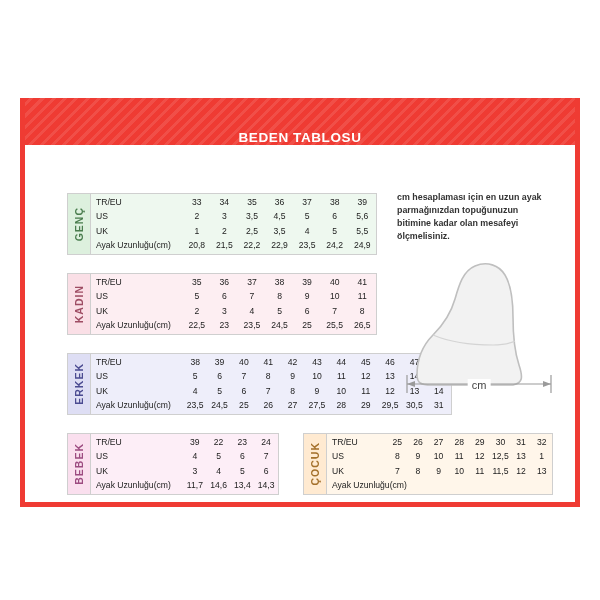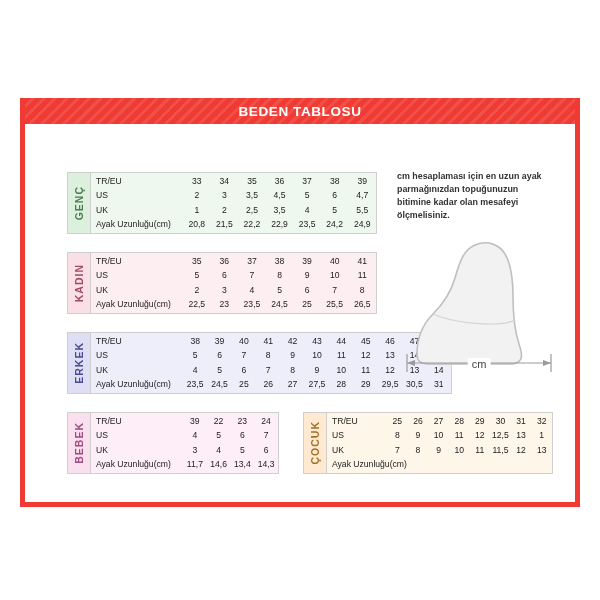--- a/index.html
+++ b/index.html
@@ -25,31 +25,31 @@
     top: 98px;
     width: 560px;
     height: 404px;
     background: #ffffff;
     border-left: 5px solid #ef3b33;
     border-right: 5px solid #ef3b33;
     box-sizing: border-box;
   }
   .title-bar {
     position: relative;
-    height: 26px;
+    height: 47px;
     background: #ef3b33;
     background-image: repeating-linear-gradient(
       -45deg,
       rgba(255,255,255,0.10) 0px,
       rgba(255,255,255,0.10) 3px,
       rgba(0,0,0,0) 3px,
       rgba(0,0,0,0) 8px
     );
     display: flex;
-    align-items: center;
+    align-items: flex-end;
     justify-content: center;
   }
   .title-bar .title {
     color: #ffffff;
     font-size: 13.5px;
     font-weight: bold;
     letter-spacing: 0.6px;
   }
   .bottom-bar {
     position: absolute;
@@ -222,21 +222,21 @@
           </div>
           <div class="row">
             <div class="rlabel">US</div>
             <div class="cells">
               <div class="cell">2</div>
               <div class="cell">3</div>
               <div class="cell">3,5</div>
               <div class="cell">4,5</div>
               <div class="cell">5</div>
               <div class="cell">6</div>
-              <div class="cell">4,7</div>
+              <div class="cell">5,6</div>
             </div>
           </div>
           <div class="row">
             <div class="rlabel">UK</div>
             <div class="cells">
               <div class="cell">1</div>
               <div class="cell">2</div>
               <div class="cell">2,5</div>
               <div class="cell">3,5</div>
               <div class="cell">4</div>

